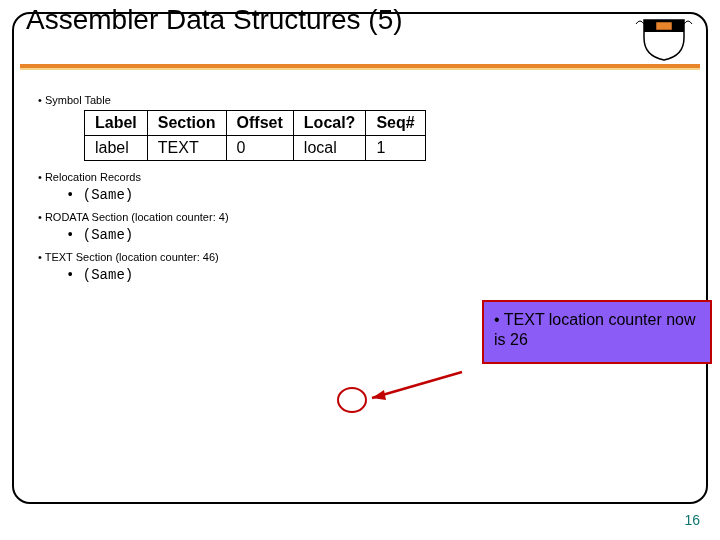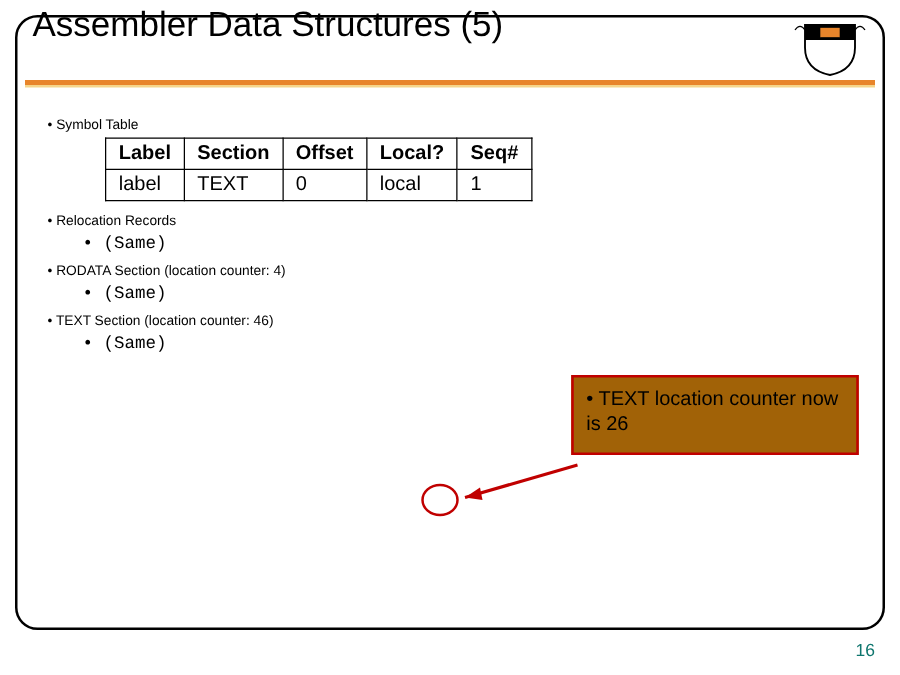--- a/index.html
+++ b/index.html
@@ -64,27 +64,27 @@
   table.sym th, table.sym td {
     border: 1px solid #000;
     padding: 3px 10px;
     text-align: left;
     font-size: 16px;
     background: #fff;
   }
   table.sym th { font-weight: bold; }
   .callout {
     position: absolute;
-    right: 33px; top: 300px;
+    right: 8px; top: 300px;
     width: 230px;
     border: 2px solid #c00000;
     padding: 8px 10px;
     font-size: 16px;
     line-height: 1.25;
-    background: #a16207;
+    background: #8b5cf6;
   }
   .callout .cb::before { content: "•  "; }
   .callout .cb { margin-bottom: 4px; }
   .arrow-line {
     position: absolute;
     stroke: #c00000;
     stroke-width: 2.5;
     fill: none;
   }
   .circle-mark {

